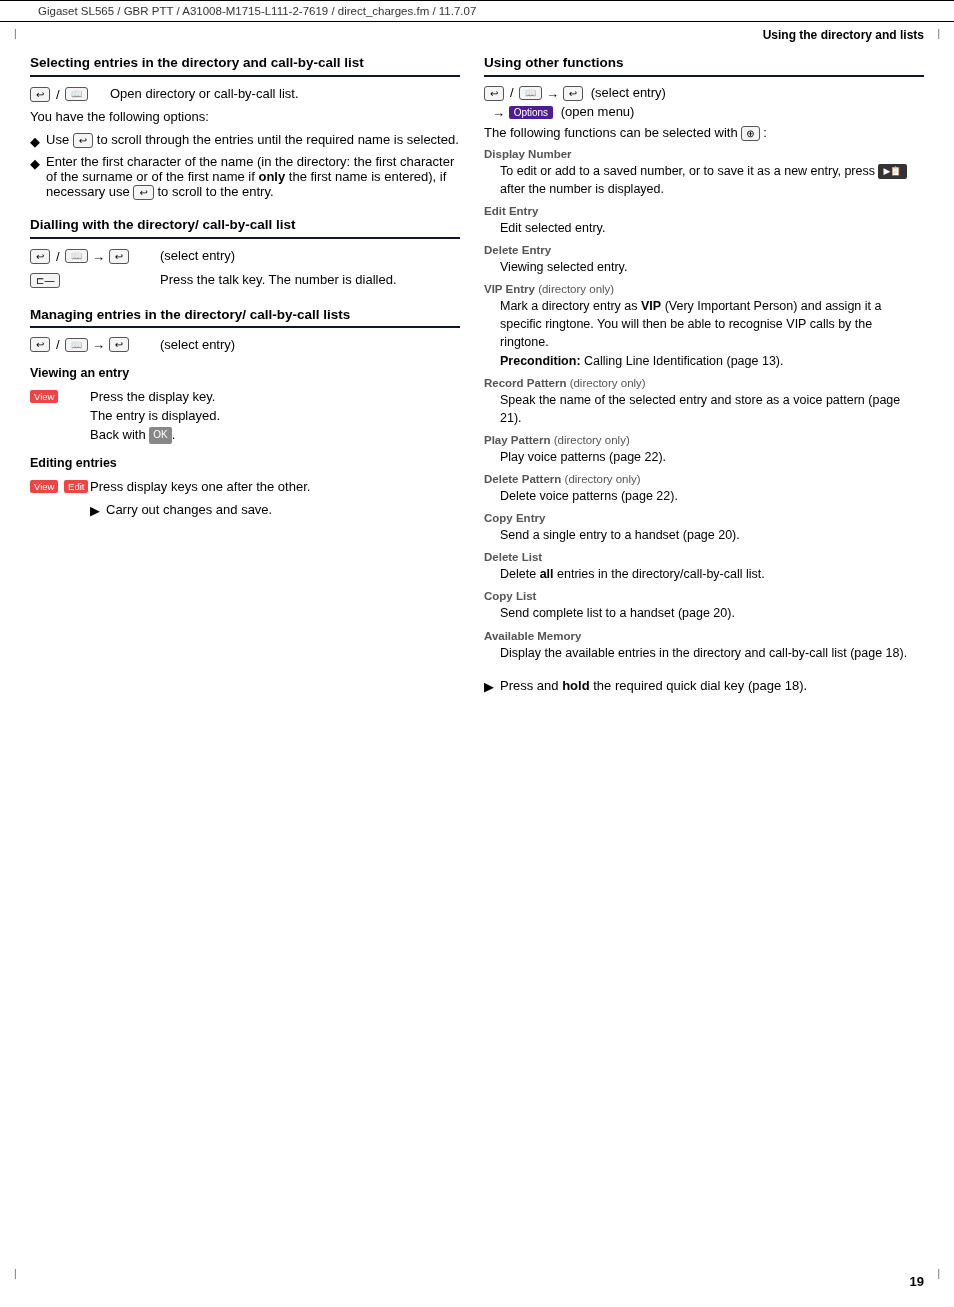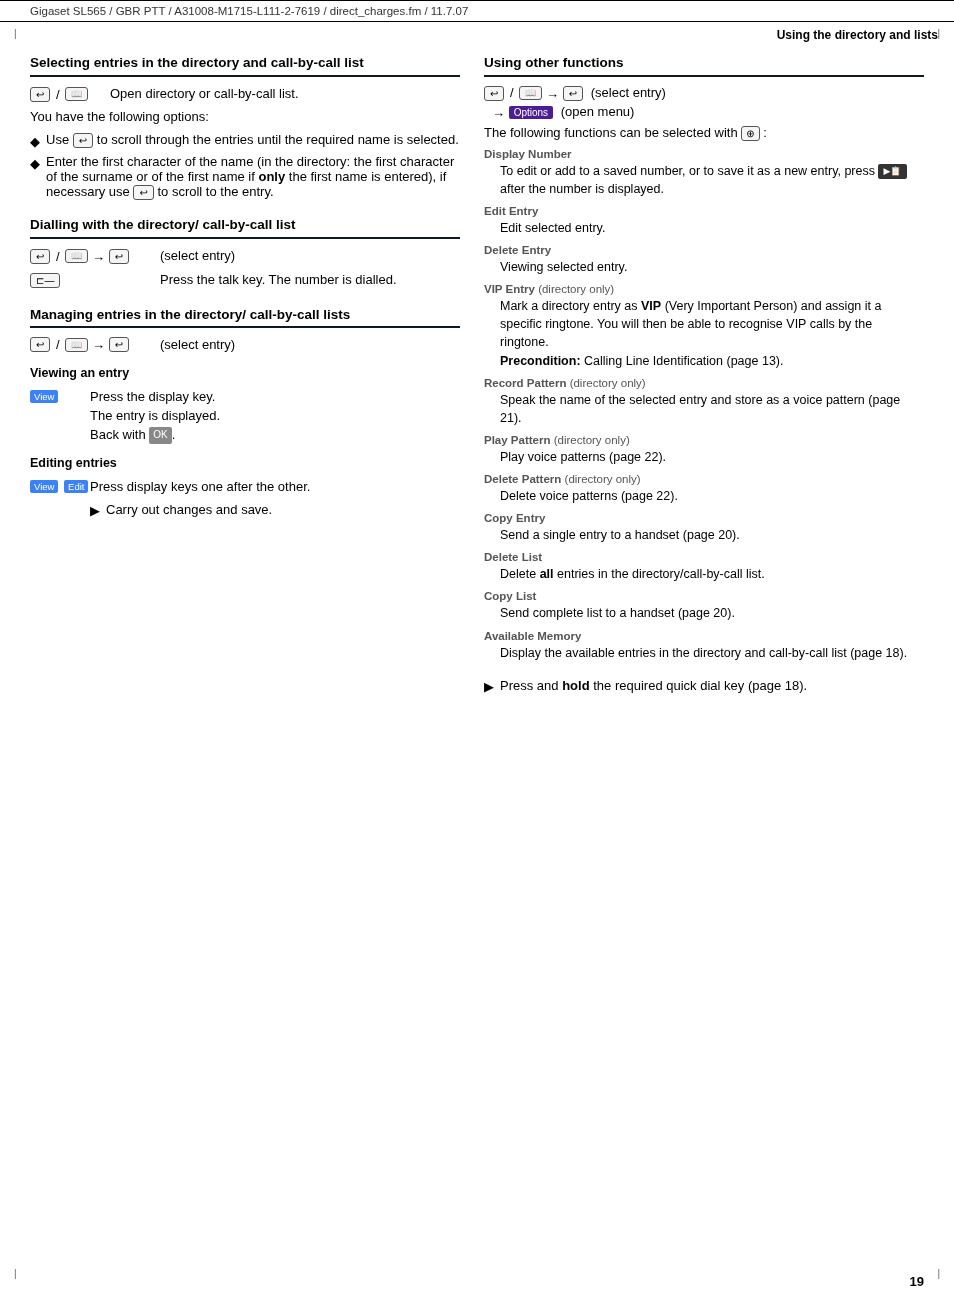--- a/index.html
+++ b/index.html
@@ -17,42 +17,42 @@
       width: 954px;
       min-height: 1307px;
       padding: 0;
       position: relative;
     }
 
     
     .header-bar {
       border-top: 1px solid #000;
       border-bottom: 1px solid #000;
-      padding: 4px 30px;
+      padding: 4px 38px;
       font-size: 11.5px;
       color: #333;
       display: flex;
       align-items: center;
     }
 
     
     .corner-mark {
       position: absolute;
       font-size: 10px;
       color: #666;
     }
     .corner-tl { top: 28px; left: 14px; }
     .corner-tr { top: 28px; right: 14px; }
     .corner-bl { bottom: 28px; left: 14px; }
     .corner-br { bottom: 28px; right: 14px; }
 
     
     .right-header {
       text-align: right;
-      padding: 6px 16px 2px 0;
+      padding: 6px 30px 2px 0;
       font-size: 12px;
       font-weight: bold;
     }
 
     
     .content-area {
       display: flex;
       padding: 10px 30px 20px 30px;
       gap: 24px;
     }
@@ -93,21 +93,21 @@
       background: #888;
       color: #fff;
       padding: 1px 4px;
       font-size: 10px;
       border-radius: 2px;
       vertical-align: middle;
     }
 
     .button-view {
       display: inline-block;
-      background: #3b82f6;
+      background: #ef4444;
       color: #fff;
       padding: 1px 4px;
       font-size: 9.5px;
       border-radius: 2px;
       vertical-align: middle;
     }
 
     .button-options {
       display: inline-block;
       background: #4c1d95;

